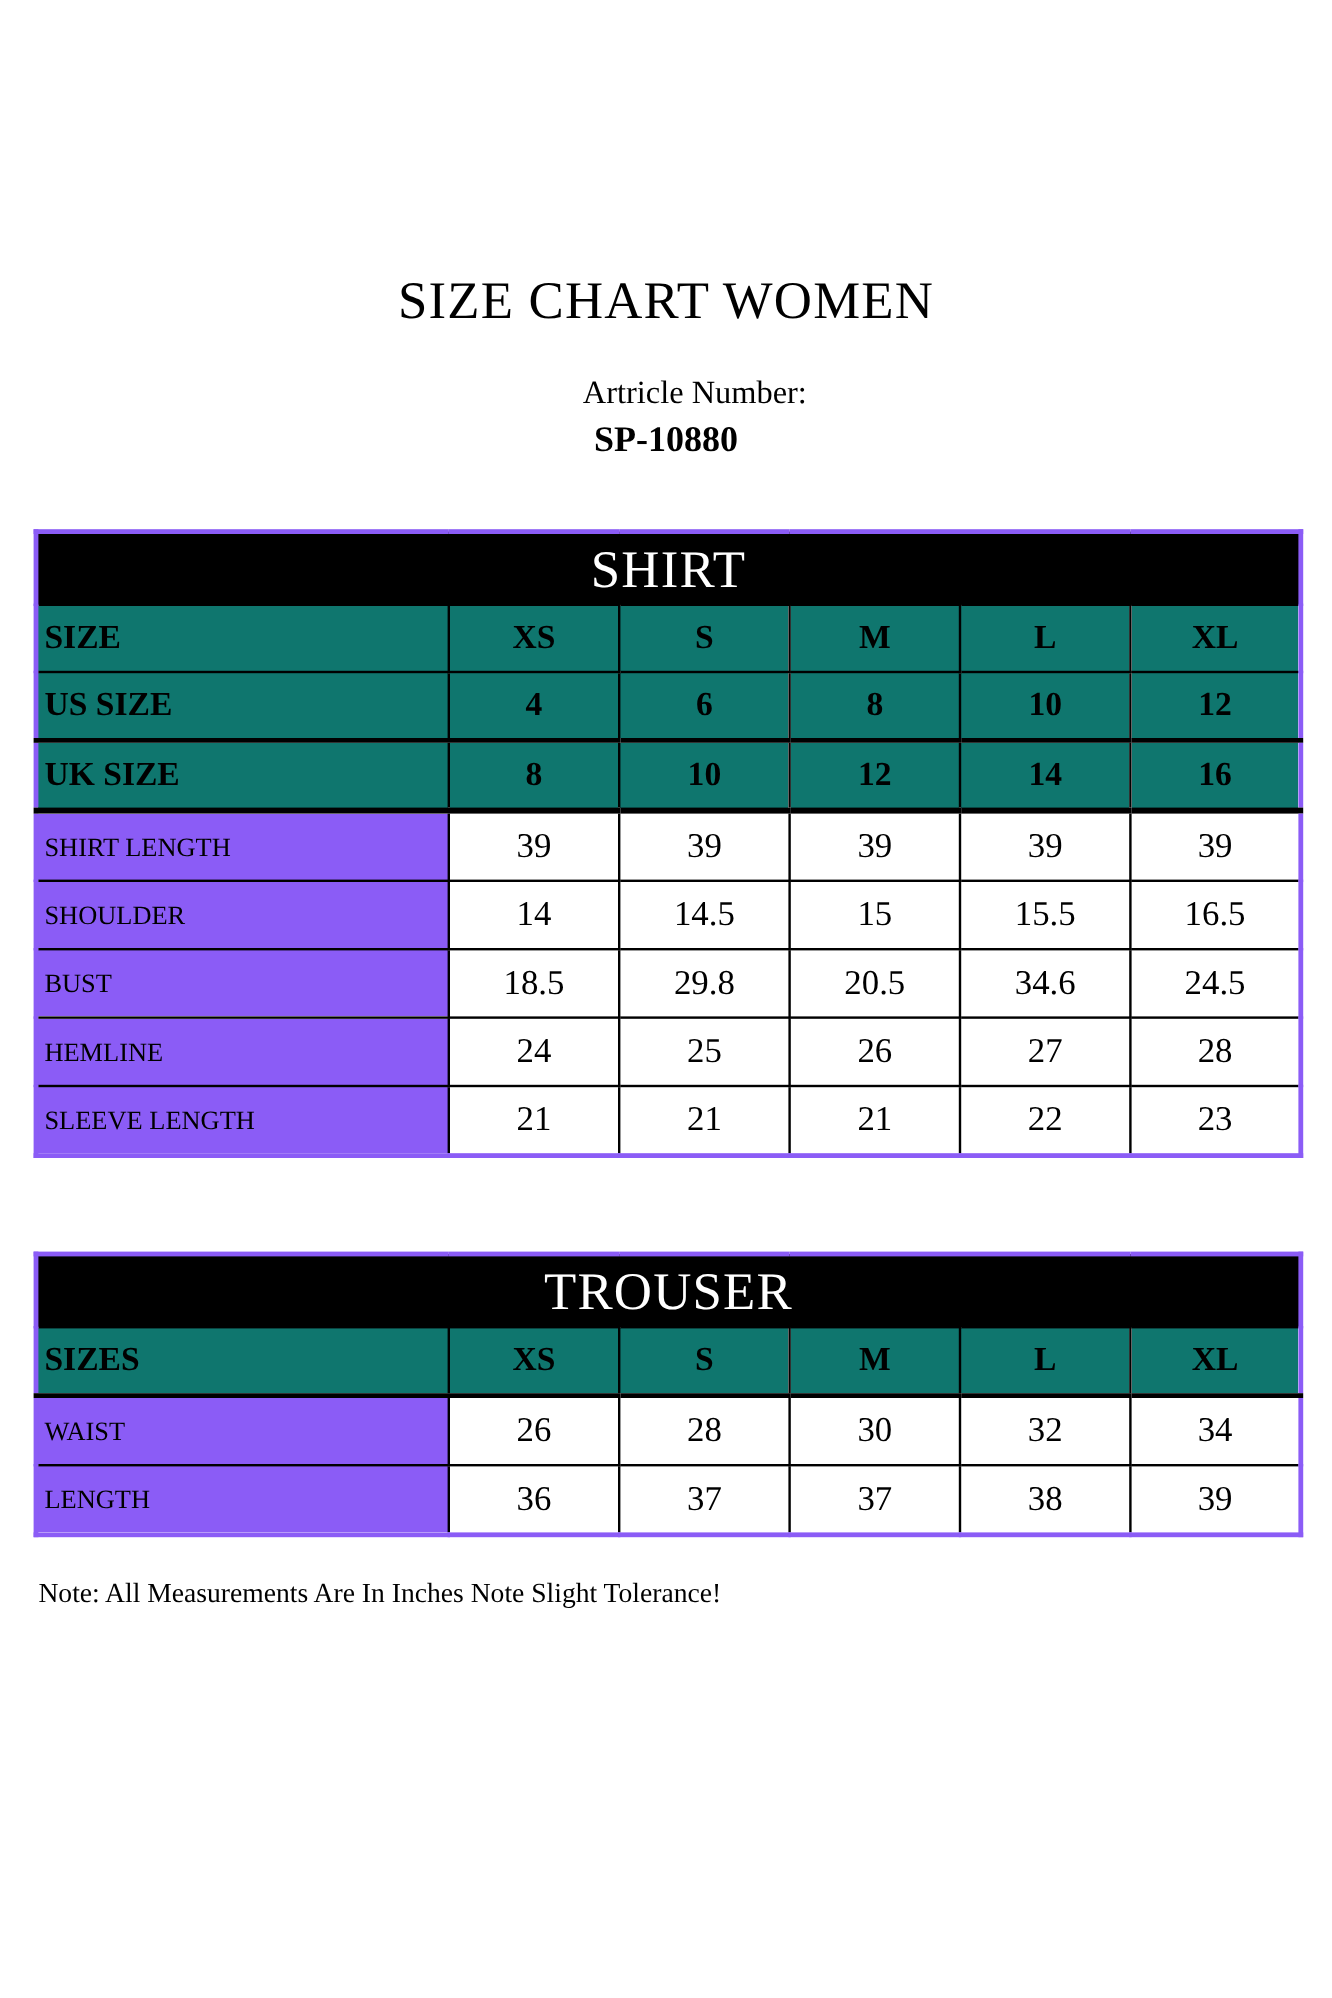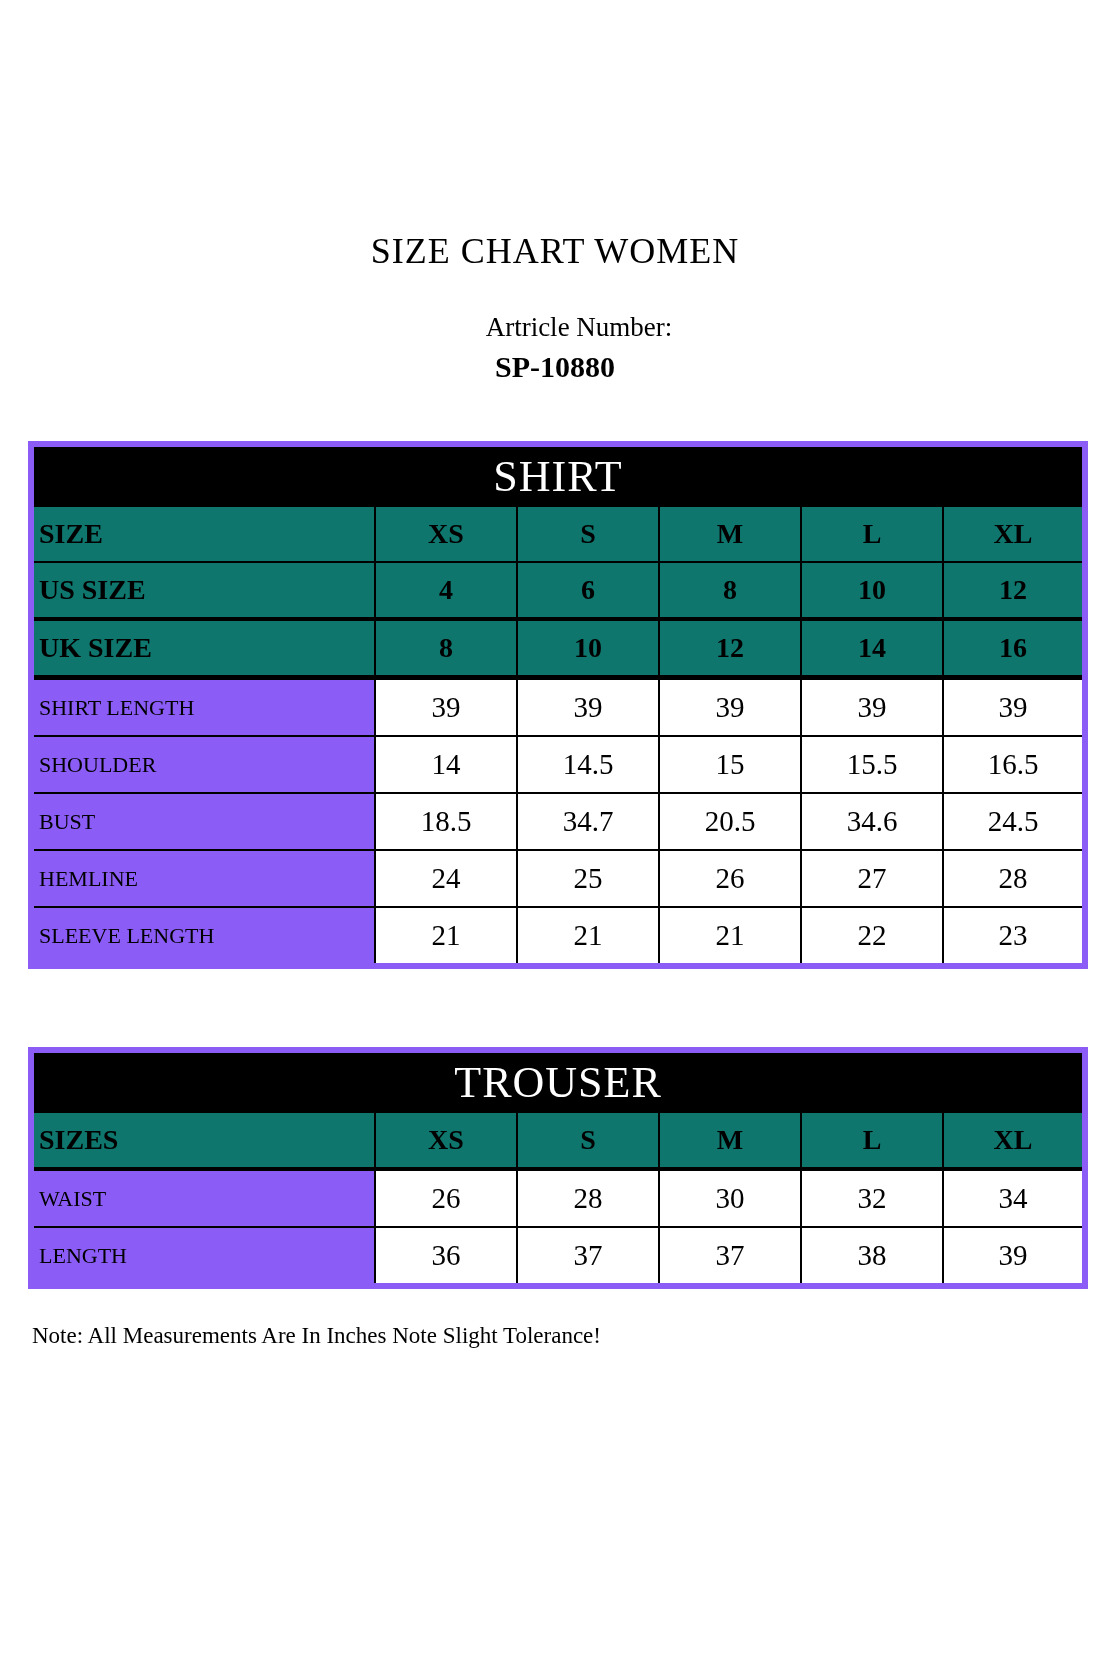--- a/index.html
+++ b/index.html
@@ -13,21 +13,21 @@
     font-family: "Liberation Serif", serif;
     color: #000000;
     position: relative;
   }
   .page {
     padding-top: 228px;
   }
   .page-title {
     margin: 0;
     text-align: center;
-    font-size: 36px;
+    font-size: 44px;
     font-weight: 400;
     line-height: 46px;
     letter-spacing: 1px;
   }
   .article-block {
     margin-top: 38px;
     text-align: center;
   }
   .article-label {
     font-size: 27px;
@@ -38,21 +38,21 @@
     margin-top: 7px;
     font-size: 30px;
     font-weight: 700;
     line-height: 34px;
   }
   table.size-table {
     border-collapse: collapse;
     table-layout: fixed;
     width: 1054px;
     margin-left: 28px;
-    border: 6px solid #8b5cf6;
+    border: 4px solid #8b5cf6;
   }
   table.shirt-table { margin-top: 57px; }
   table.trouser-table { margin-top: 78px; }
   th.band-header {
     background: #000000;
     color: #ffffff;
     font-size: 44px;
     font-weight: 400;
     height: 58px;
     text-align: center;
@@ -153,21 +153,21 @@
         <td class="label-cell">SHOULDER</td>
         <td>14</td>
         <td>14.5</td>
         <td>15</td>
         <td>15.5</td>
         <td>16.5</td>
       </tr>
       <tr class="meas-row">
         <td class="label-cell">BUST</td>
         <td>18.5</td>
-        <td>34.7</td>
+        <td>29.8</td>
         <td>20.5</td>
         <td>34.6</td>
         <td>24.5</td>
       </tr>
       <tr class="meas-row">
         <td class="label-cell">HEMLINE</td>
         <td>24</td>
         <td>25</td>
         <td>26</td>
         <td>27</td>

